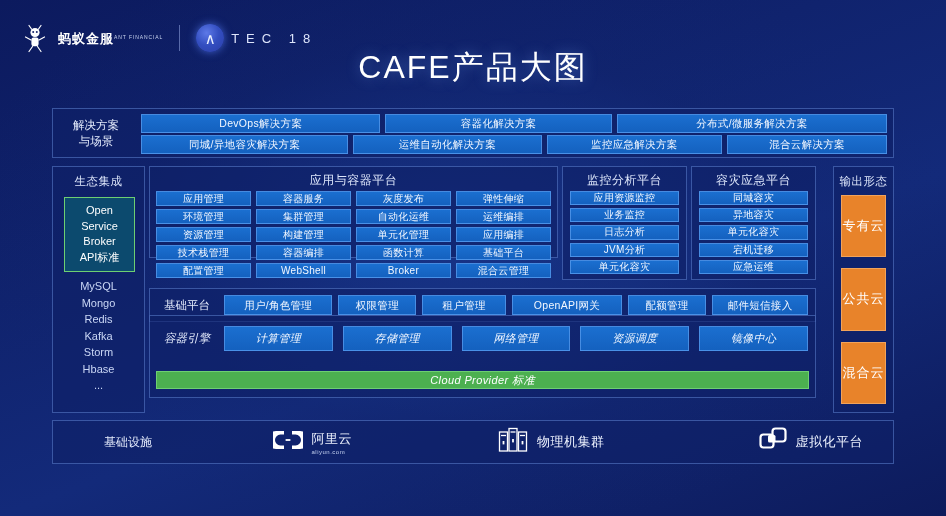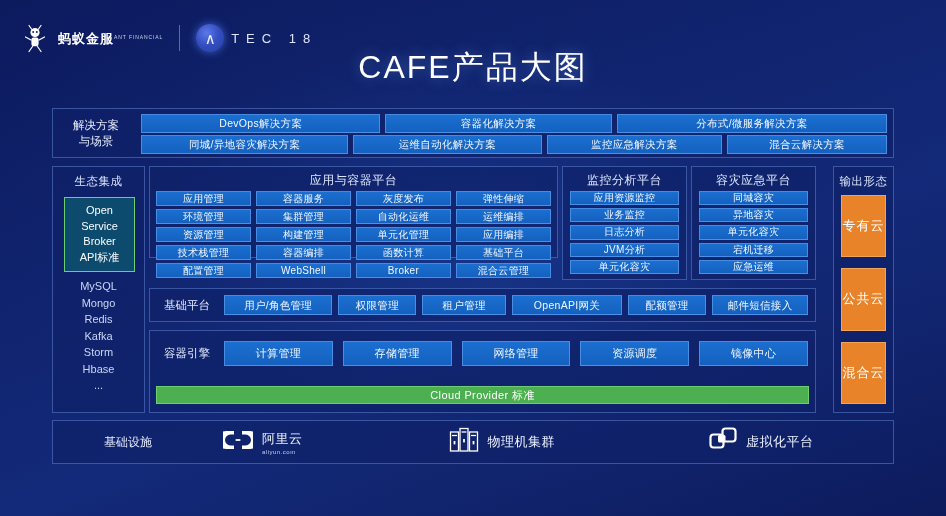--- a/index.html
+++ b/index.html
@@ -123,21 +123,21 @@
     display: flex; align-items: center; justify-content: center;
     font-size: 11.5px; color: #e4ebfc;
   }
   .row-chips {
     position: absolute; left: 74px; right: 7px; top: 0; bottom: 0;
     display: flex; align-items: center; gap: 6px;
   }
   .row-chips .chip { flex: 1; height: 20px; font-size: 10.5px; }
 
   
-  #engine-panel { left: 149px; top: 330px; width: 667px; height: 83px; }
+  #engine-panel { left: 149px; top: 315px; width: 667px; height: 83px; font-style: italic; }
   .eng-chips {
     position: absolute; left: 74px; right: 7px; top: 10px; height: 25px;
     display: flex; align-items: center; gap: 10px;
   }
   .eng-chips .chip { flex: 1; height: 25px; font-size: 11px; }
   .eng-label {
     position: absolute; left: 6px; top: 10px; height: 25px; width: 62px;
     display: flex; align-items: center; justify-content: center;
     font-size: 11.5px; color: #e4ebfc;
   }
@@ -150,21 +150,21 @@
 
   
   #infra-panel { left: 52px; top: 420px; width: 842px; height: 44px; }
   .infra-label {
     position: absolute; left: 20px; top: 0; bottom: 0; width: 110px;
     display: flex; align-items: center; justify-content: center;
     font-size: 12px; color: #e4ebfc;
   }
   .infra-items {
     position: absolute; left: 170px; right: 30px; top: 0; bottom: 0;
-    display: flex; align-items: center; gap: 12px;
+    display: flex; align-items: center; gap: 12px; justify-content: flex-end;
   }
   .infra-item { display: flex; align-items: center; gap: 9px; }
   .infra-item .txt { font-size: 13px; color: #eef3ff; letter-spacing: .5px; }
   .aliyun-sub { font-size: 6px; color: #c4d1f0; letter-spacing: .5px; display:block; margin-top:1px;}
   .sp1 { width: 122px; } .sp2 { width: 130px; }
 </style>
 </head>
 <body>
 
 <div class="stage">

